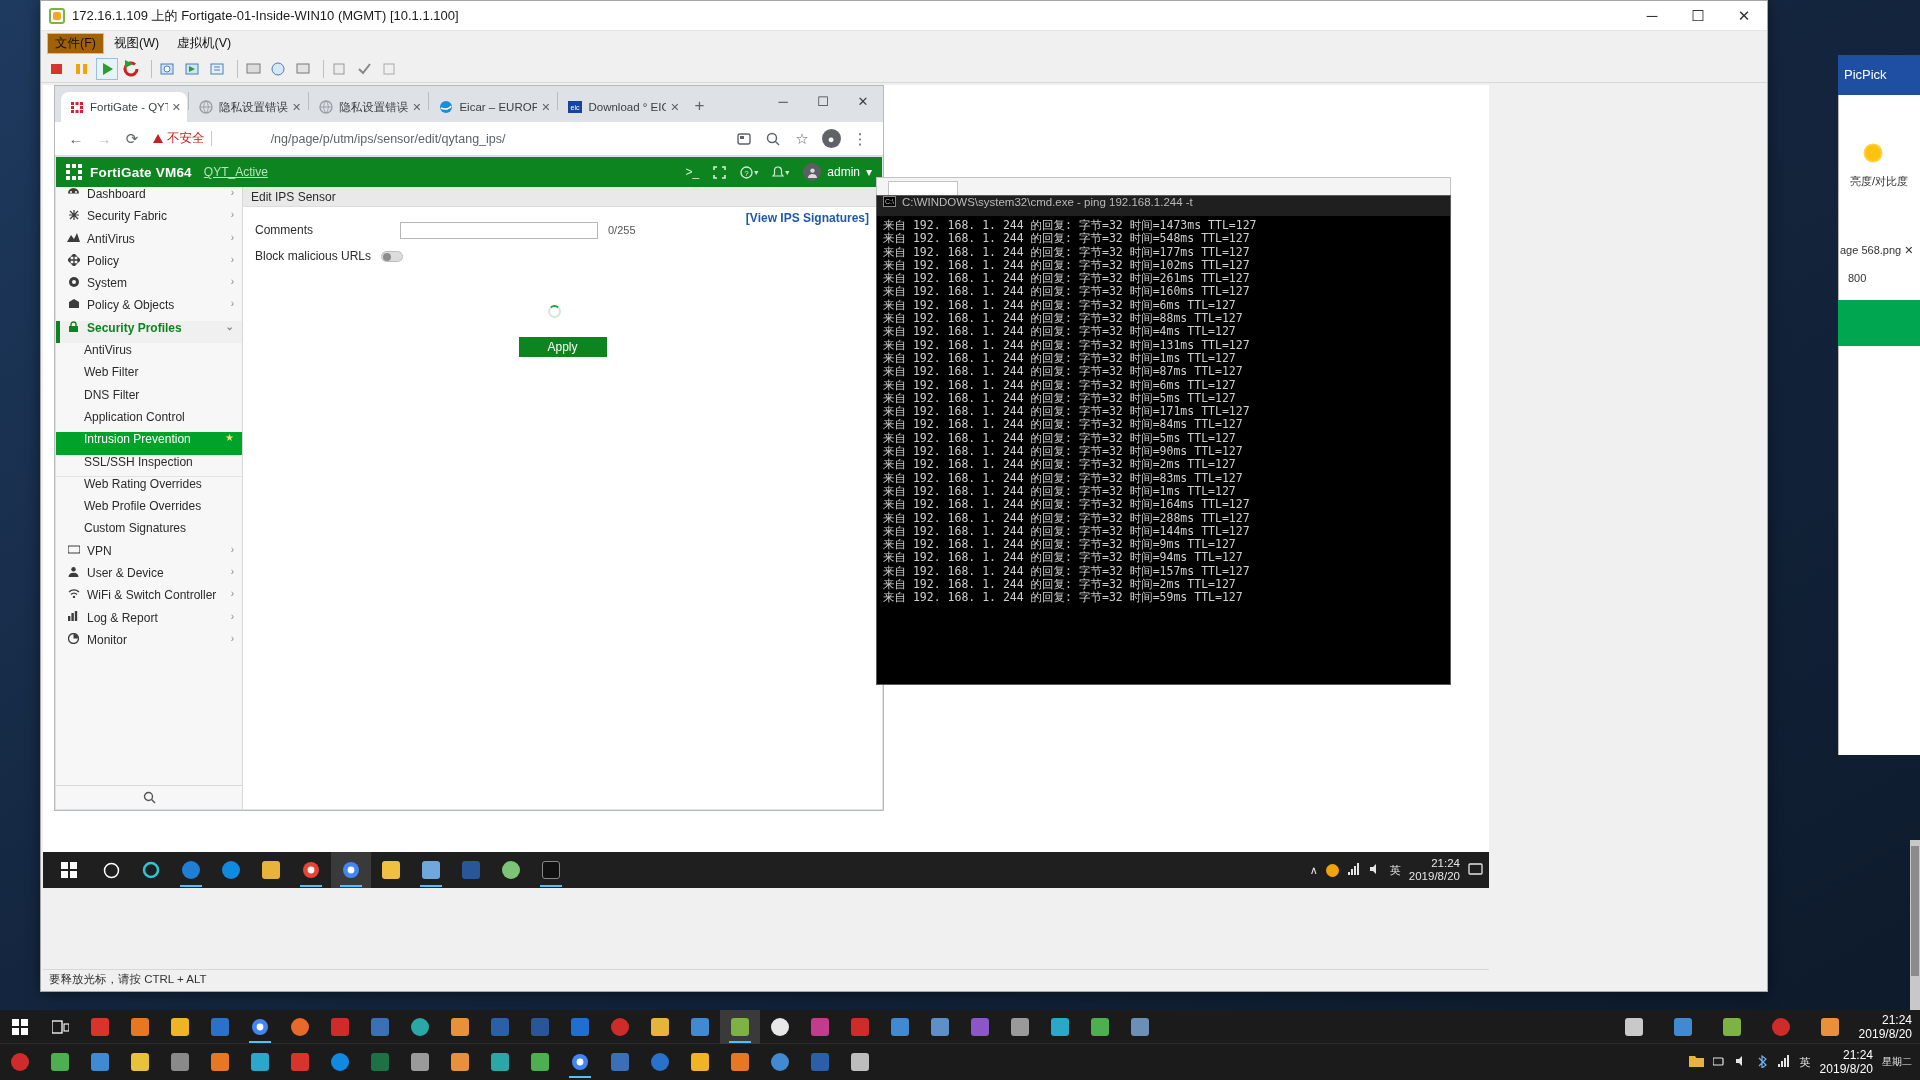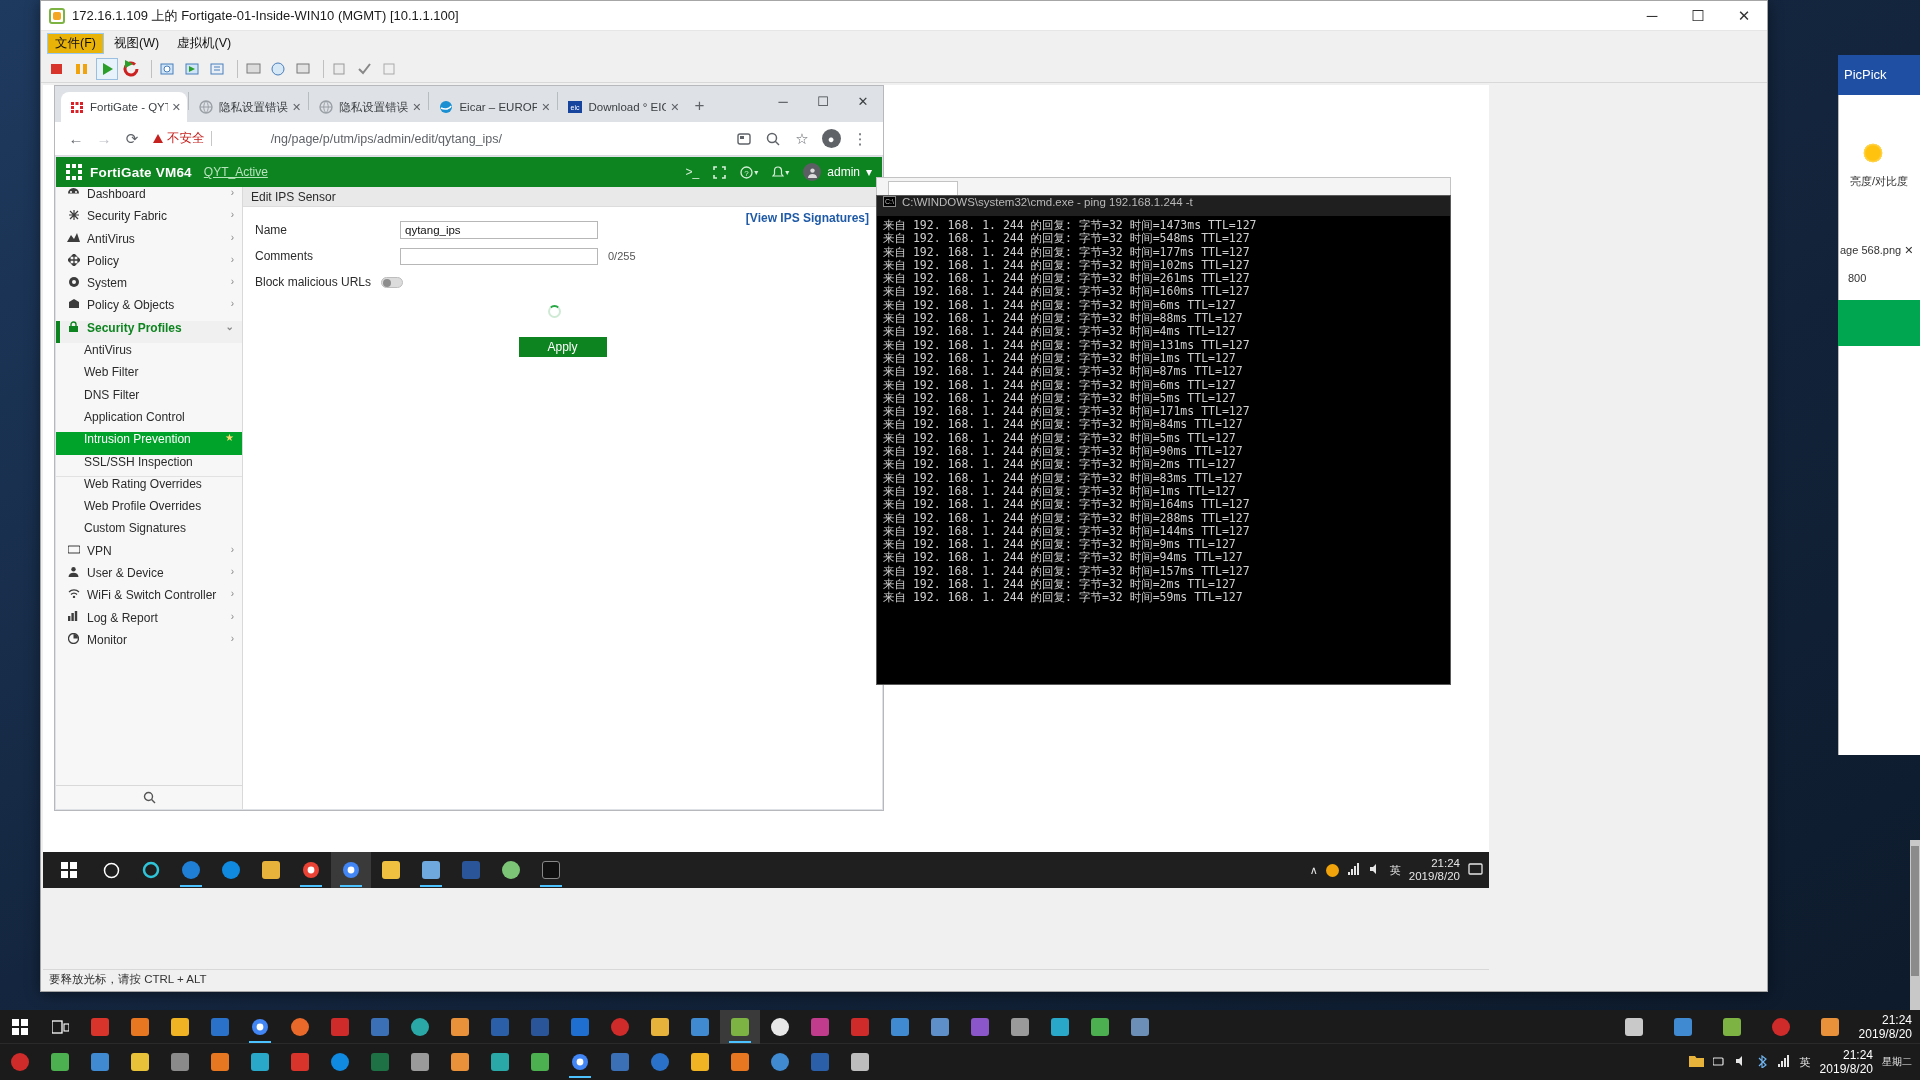--- a/index.html
+++ b/index.html
@@ -69,21 +69,21 @@
   .vm-winbtn {
     width: 46px; height: 30px; display: flex; align-items: center; justify-content: center;
     font-size: 15px; color: #333;
   }
 
   .vm-menubar {
     height: 24px; background: #f0f0f0; display: flex; align-items: center;
     padding-left: 6px; font-size: 12.5px; color: #111;
   }
   .vm-menu-item { padding: 2px 8px; margin-right: 2px; }
-  .vm-menu-item.active { background: #eab308; border: 1px solid #99c9f0; padding: 1px 7px; }
+  .vm-menu-item.active { background: #a16207; border: 1px solid #99c9f0; padding: 1px 7px; }
 
   .vm-toolbar {
     height: 28px; background: #f0f0f0; display: flex; align-items: center;
     padding-left: 5px; border-bottom: 1px solid #d8d8d8;
   }
   .tb-icon { width: 22px; height: 22px; margin-right: 3px; position: relative; }
   .tb-sep { width: 1px; height: 18px; background: #c0c0c0; margin: 0 5px; }
 
   
   .vm-guest {
@@ -451,21 +451,21 @@
             <span class="nav-btn">←</span>
             <span class="nav-btn disabled">→</span>
             <span class="nav-btn">⟳</span>
             <span class="omnibox">
               <span class="insecure">
                 <span class="warn-tri"></span>
                 <span>不安全</span>
               </span>
               <span class="omni-divider"></span>
               <span class="url-host">10.1.1.10</span>
-                <span class="url-path">/ng/page/p/utm/ips/admin/edit/qytang_ips/</span>
+                <span class="url-path">/ng/page/p/utm/ips/sensor/edit/qytang_ips/</span>
             </span>
             <span class="tb-right">
               <span class="nav-btn">
                   <svg width="16" height="16">
                     <rect x="2" y="3" width="12" height="10" rx="2" fill="none" stroke="#5f6368" stroke-width="1.4"></rect>
                     <rect x="4" y="5" width="4" height="3" fill="#5f6368"></rect>
                   </svg>
                 </span>
               <span class="nav-btn">
                   <svg width="16" height="16">
@@ -698,24 +698,20 @@
                 </div>
               </div>
 
               <div class="fg-content">
                 <div class="content-head">Edit IPS Sensor</div>
 
                 <div class="view-sigs">[View IPS Signatures]</div>
 
                 <div class="form-area">
                   <div class="form-row">
-                    <span class="form-label">Name</span>
-                    <input class="txt-input" value="qytang_ips" style="">
-                  </div>
-                  <div class="form-row">
                     <span class="form-label">Comments</span>
                     <textarea class="txt-area" placeholder="" style=""></textarea>
                     <span class="char-count">0/255</span>
                   </div>
                   <div class="form-row">
                     <span class="form-label" style="width:auto;margin-right:6px">Block malicious URLs</span>
                     <span class="toggle">
                         <i></i>
                       </span>
                   </div>

